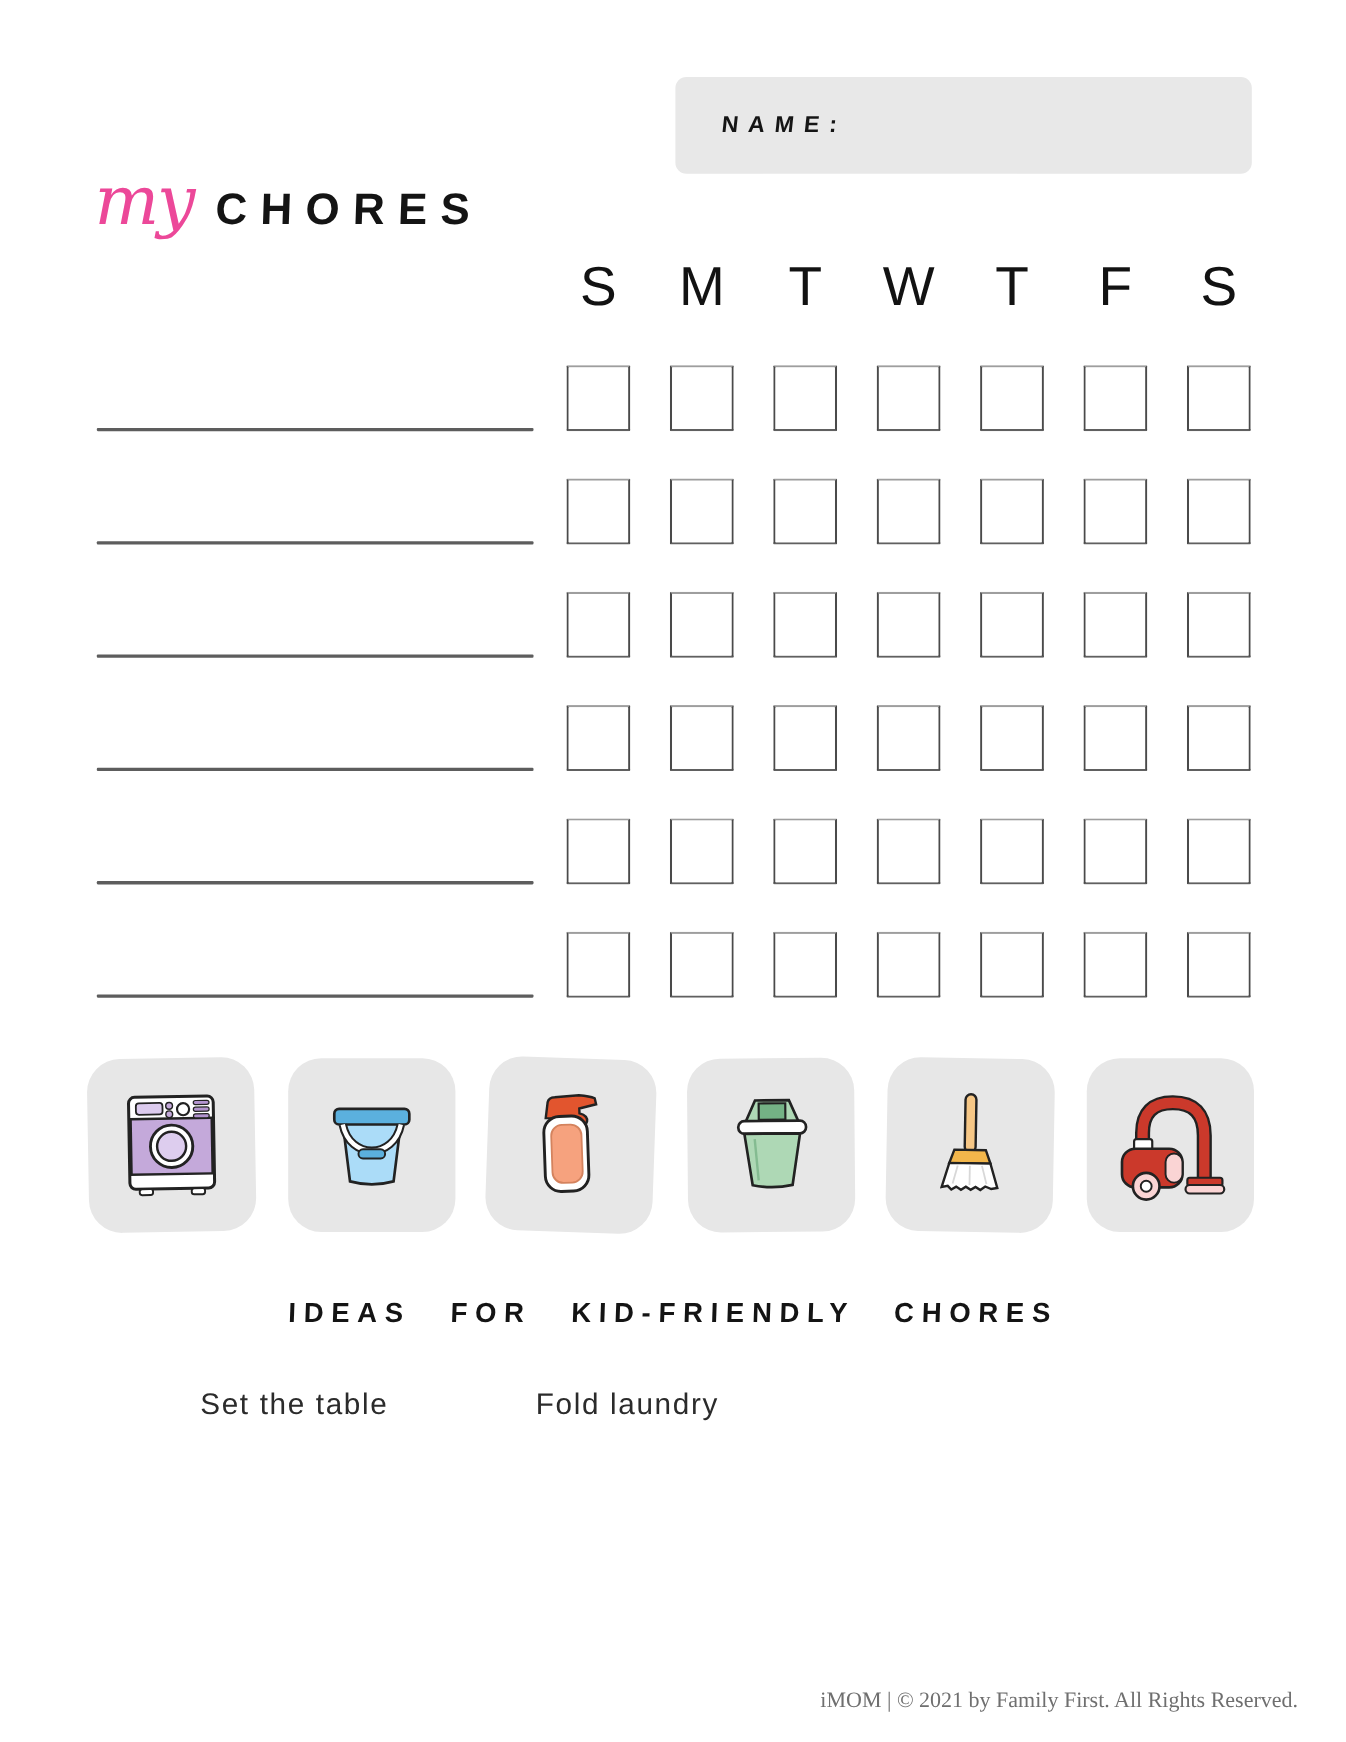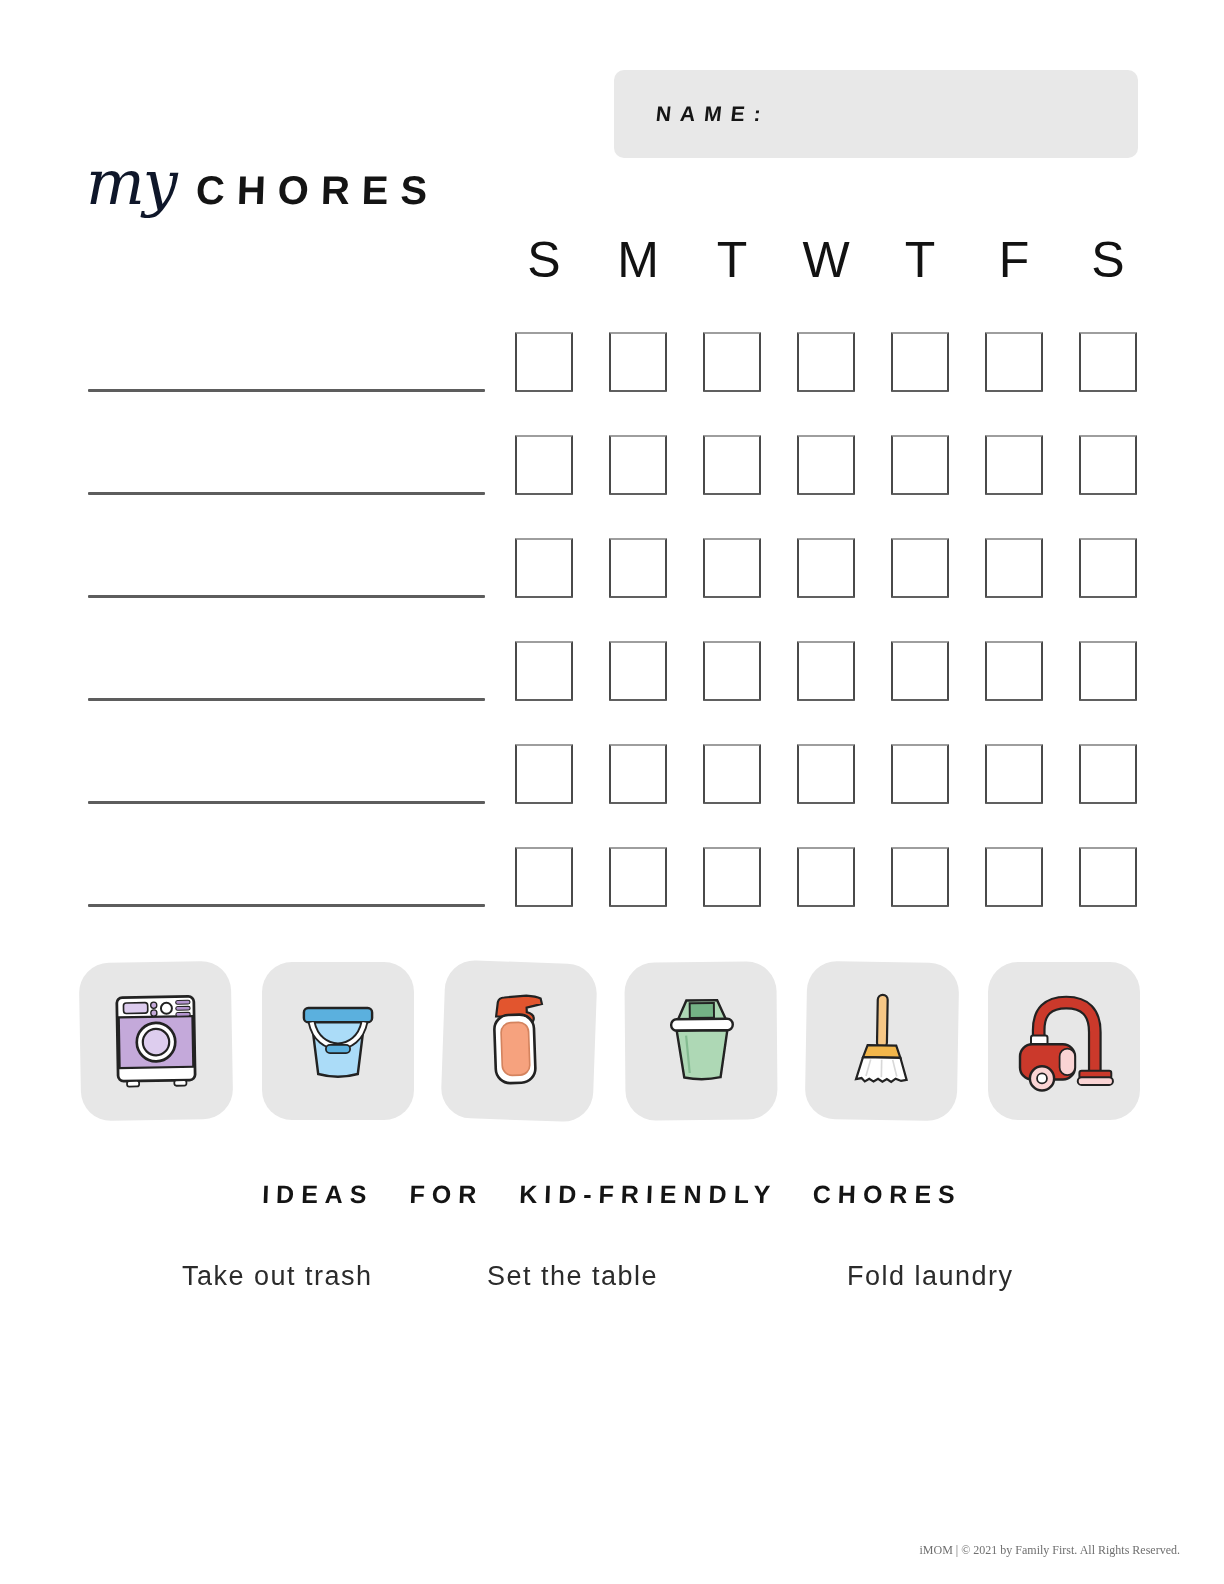--- a/index.html
+++ b/index.html
@@ -14,21 +14,21 @@
     padding-left:42px;box-sizing:border-box;
   }
   .name-label{
     font-size:21px;letter-spacing:9px;font-weight:700;color:#151515;
     transform:skewX(-6deg);
   }
   
   .title{position:absolute;left:86px;top:152px;display:flex;align-items:baseline;gap:20px;}
   .title-script{
     font-family:"DejaVu Serif",serif;font-style:italic;font-size:62px;
-    color:#0f172a;line-height:1;letter-spacing:-2px;
+    color:#ec4899;line-height:1;letter-spacing:-2px;
   }
   .title-main{
     font-size:40px;font-weight:700;letter-spacing:12px;color:#141414;
     transform:skewX(-2deg);
   }
   
   .day-header-row{
     position:absolute;left:515px;top:232px;display:grid;
     grid-template-columns:repeat(7,58px);column-gap:36px;
   }
@@ -74,21 +74,21 @@
   }
   .ideas-grid{
     position:absolute;left:182px;top:1246px;
     display:grid;grid-template-columns:305px 360px 281px;grid-auto-rows:61px;
     grid-auto-flow:column;
   }
   .idea-cell{display:flex;align-items:center;font-size:27px;letter-spacing:1.5px;color:#2b2b2b;}
   
   .footer{
     position:absolute;right:44px;bottom:26px;
-    font-family:"Liberation Serif",serif;font-size:12px;color:#6f6f6f;margin-left:25px;
+    font-family:"Liberation Serif",serif;font-size:20px;color:#6f6f6f;margin-left:25px;
   }
 </style>
 </head>
 <body>
 
 <div class="name-box">
   <span class="name-label">NAME:</span>
 </div>
 
 <div class="title">
@@ -266,19 +266,18 @@
         <circle cx="30" cy="84" r="4.5" fill="#fff" stroke="#222" stroke-width="1.6"></circle>
       </svg>
     </span>
   </div>
 
 </div>
 
 <div class="ideas-heading">IDEAS FOR KID-FRIENDLY CHORES</div>
 
 <div class="ideas-grid">
-  <div class="idea-cell">Take out trash</div>
   <div class="idea-cell">Set the table</div>
   <div class="idea-cell">Fold laundry</div>
 
 </div>
 
 <div class="footer">iMOM | © 2021 by Family First. All Rights Reserved.</div>
 
 </body></html>

